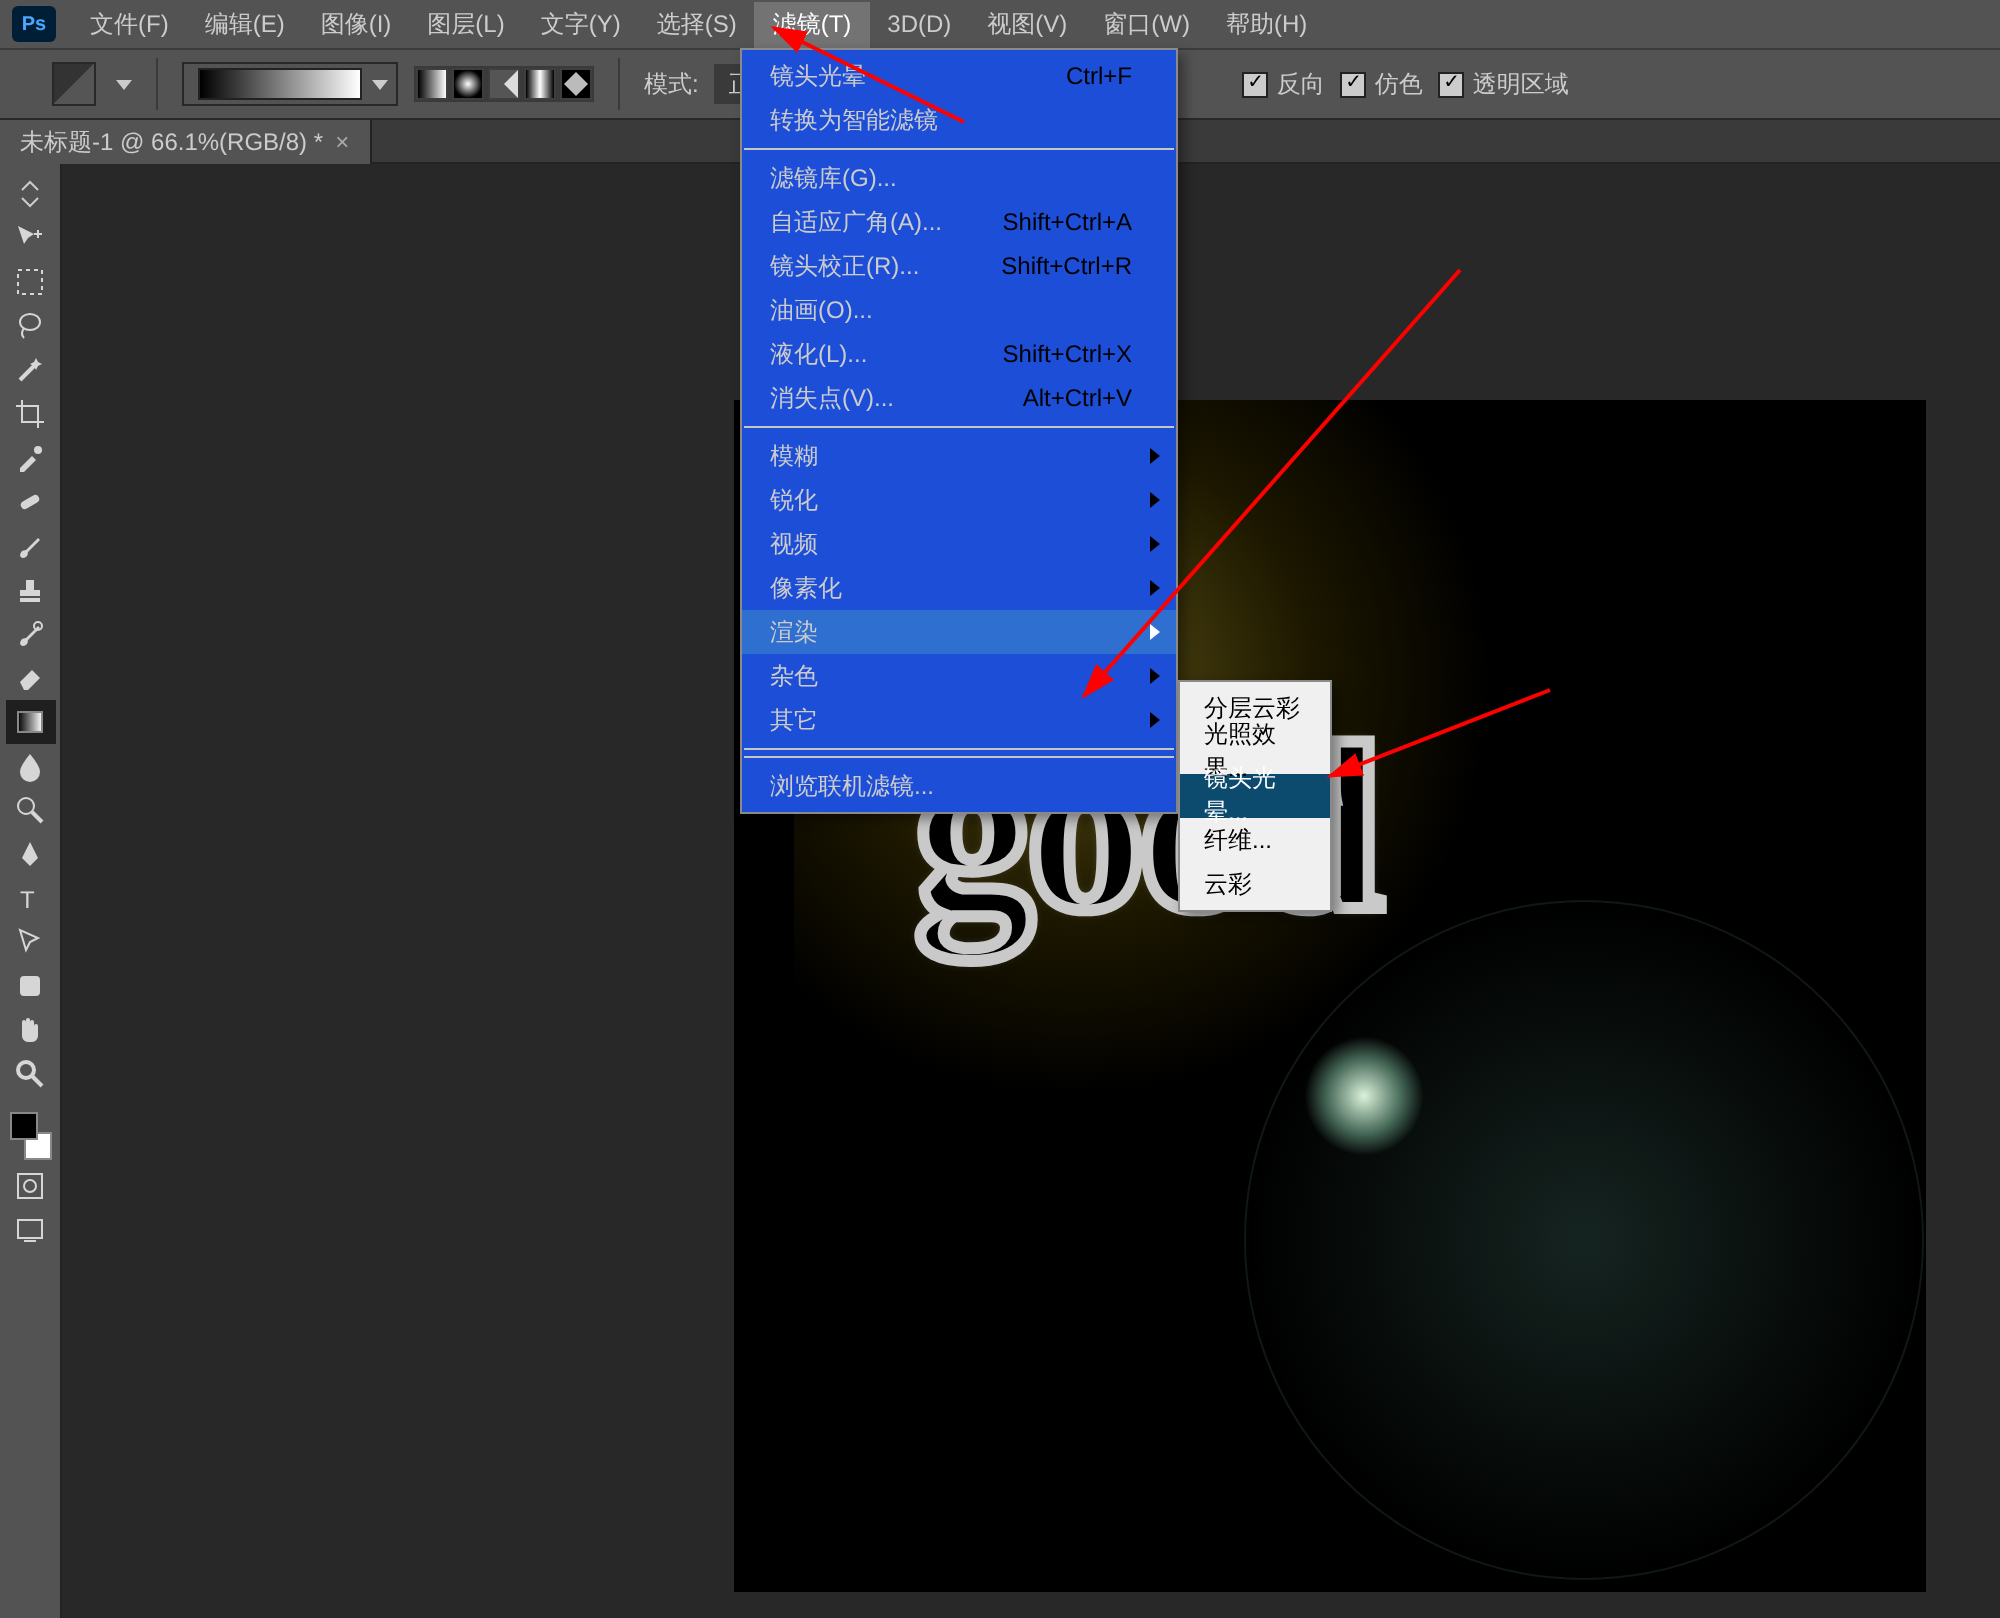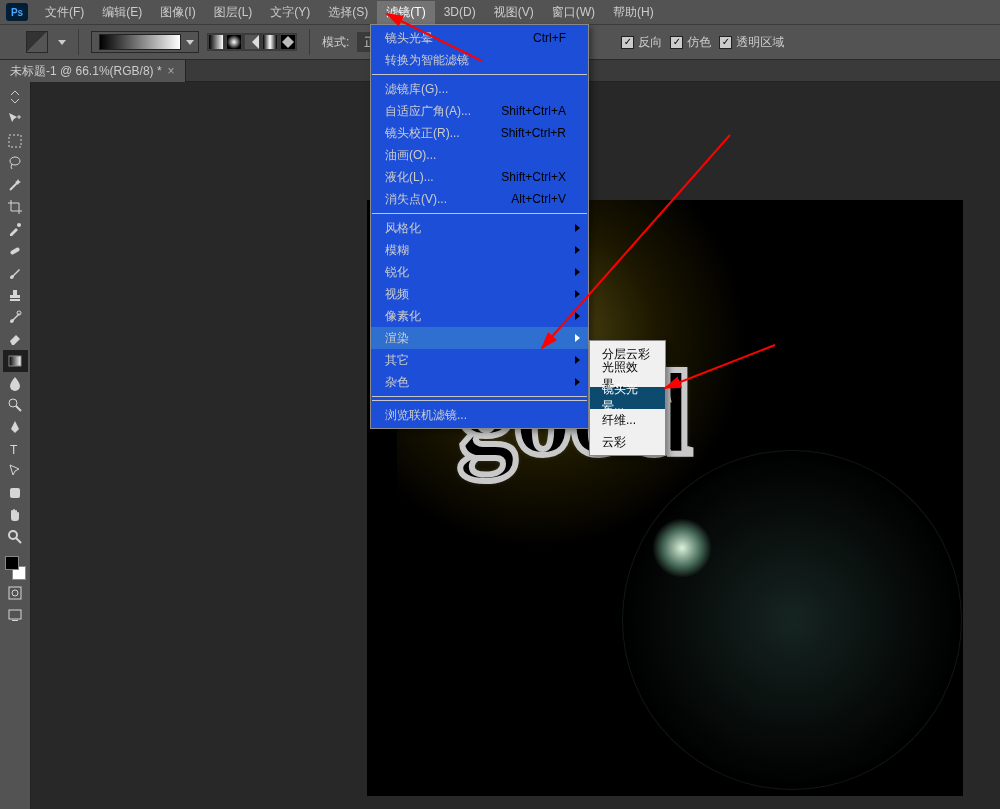--- a/index.html
+++ b/index.html
@@ -330,49 +330,45 @@
   <div class="dd-row">
       <span>液化(L)...</span>
       <span class="rt">Shift+Ctrl+X</span>
     </div>
   <div class="dd-row">
       <span>消失点(V)...</span>
       <span class="rt">Alt+Ctrl+V</span>
     </div>
   <div class="dd-sep"></div>
   <div class="dd-row">
-      <span>风格化</span>
-      <div class="dd-arrow"></div>
-    </div>
-  <div class="dd-row">
       <span>模糊</span>
       <div class="dd-arrow"></div>
     </div>
   <div class="dd-row">
       <span>锐化</span>
       <div class="dd-arrow"></div>
     </div>
   <div class="dd-row">
       <span>视频</span>
       <div class="dd-arrow"></div>
     </div>
   <div class="dd-row">
       <span>像素化</span>
       <div class="dd-arrow"></div>
     </div>
   <div class="dd-row hl">
       <span>渲染</span>
       <div class="dd-arrow"></div>
     </div>
   <div class="dd-row">
+      <span>杂色</span>
+      <div class="dd-arrow"></div>
+    </div>
+  <div class="dd-row">
       <span>其它</span>
-      <div class="dd-arrow"></div>
-    </div>
-  <div class="dd-row">
-      <span>杂色</span>
       <div class="dd-arrow"></div>
     </div>
   <div class="dd-sep"></div>
   <div class="dd-sep"></div>
   <div class="dd-row">
       <span>浏览联机滤镜...</span>
     </div>
 </div>
 
 <div class="submenu">

